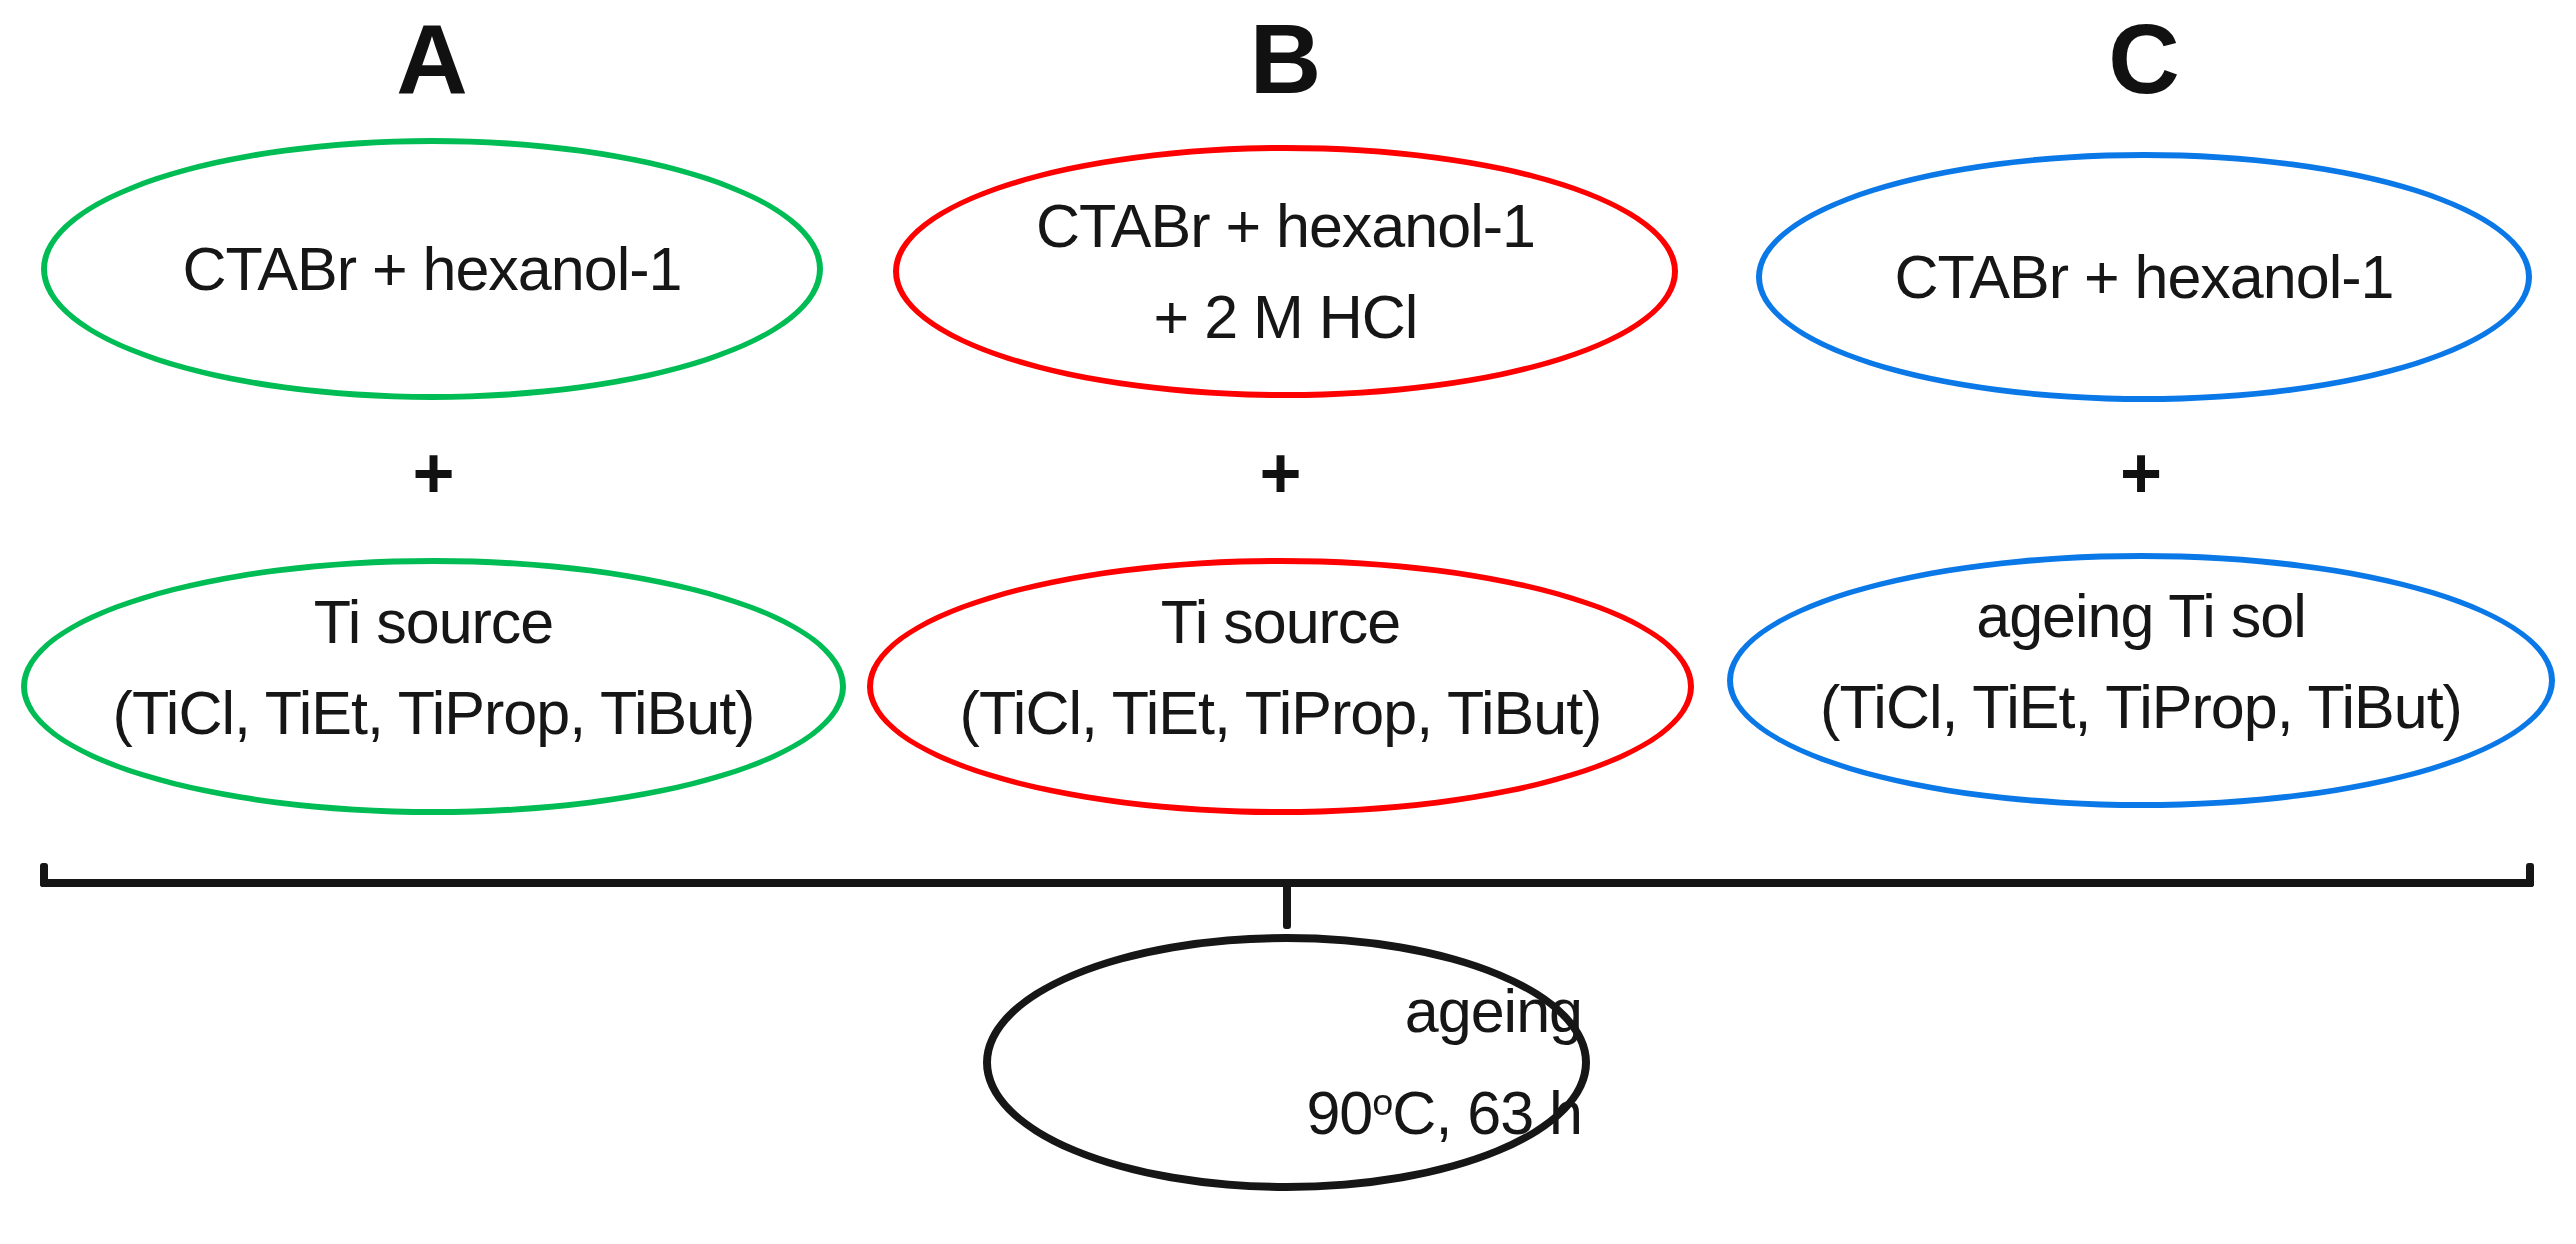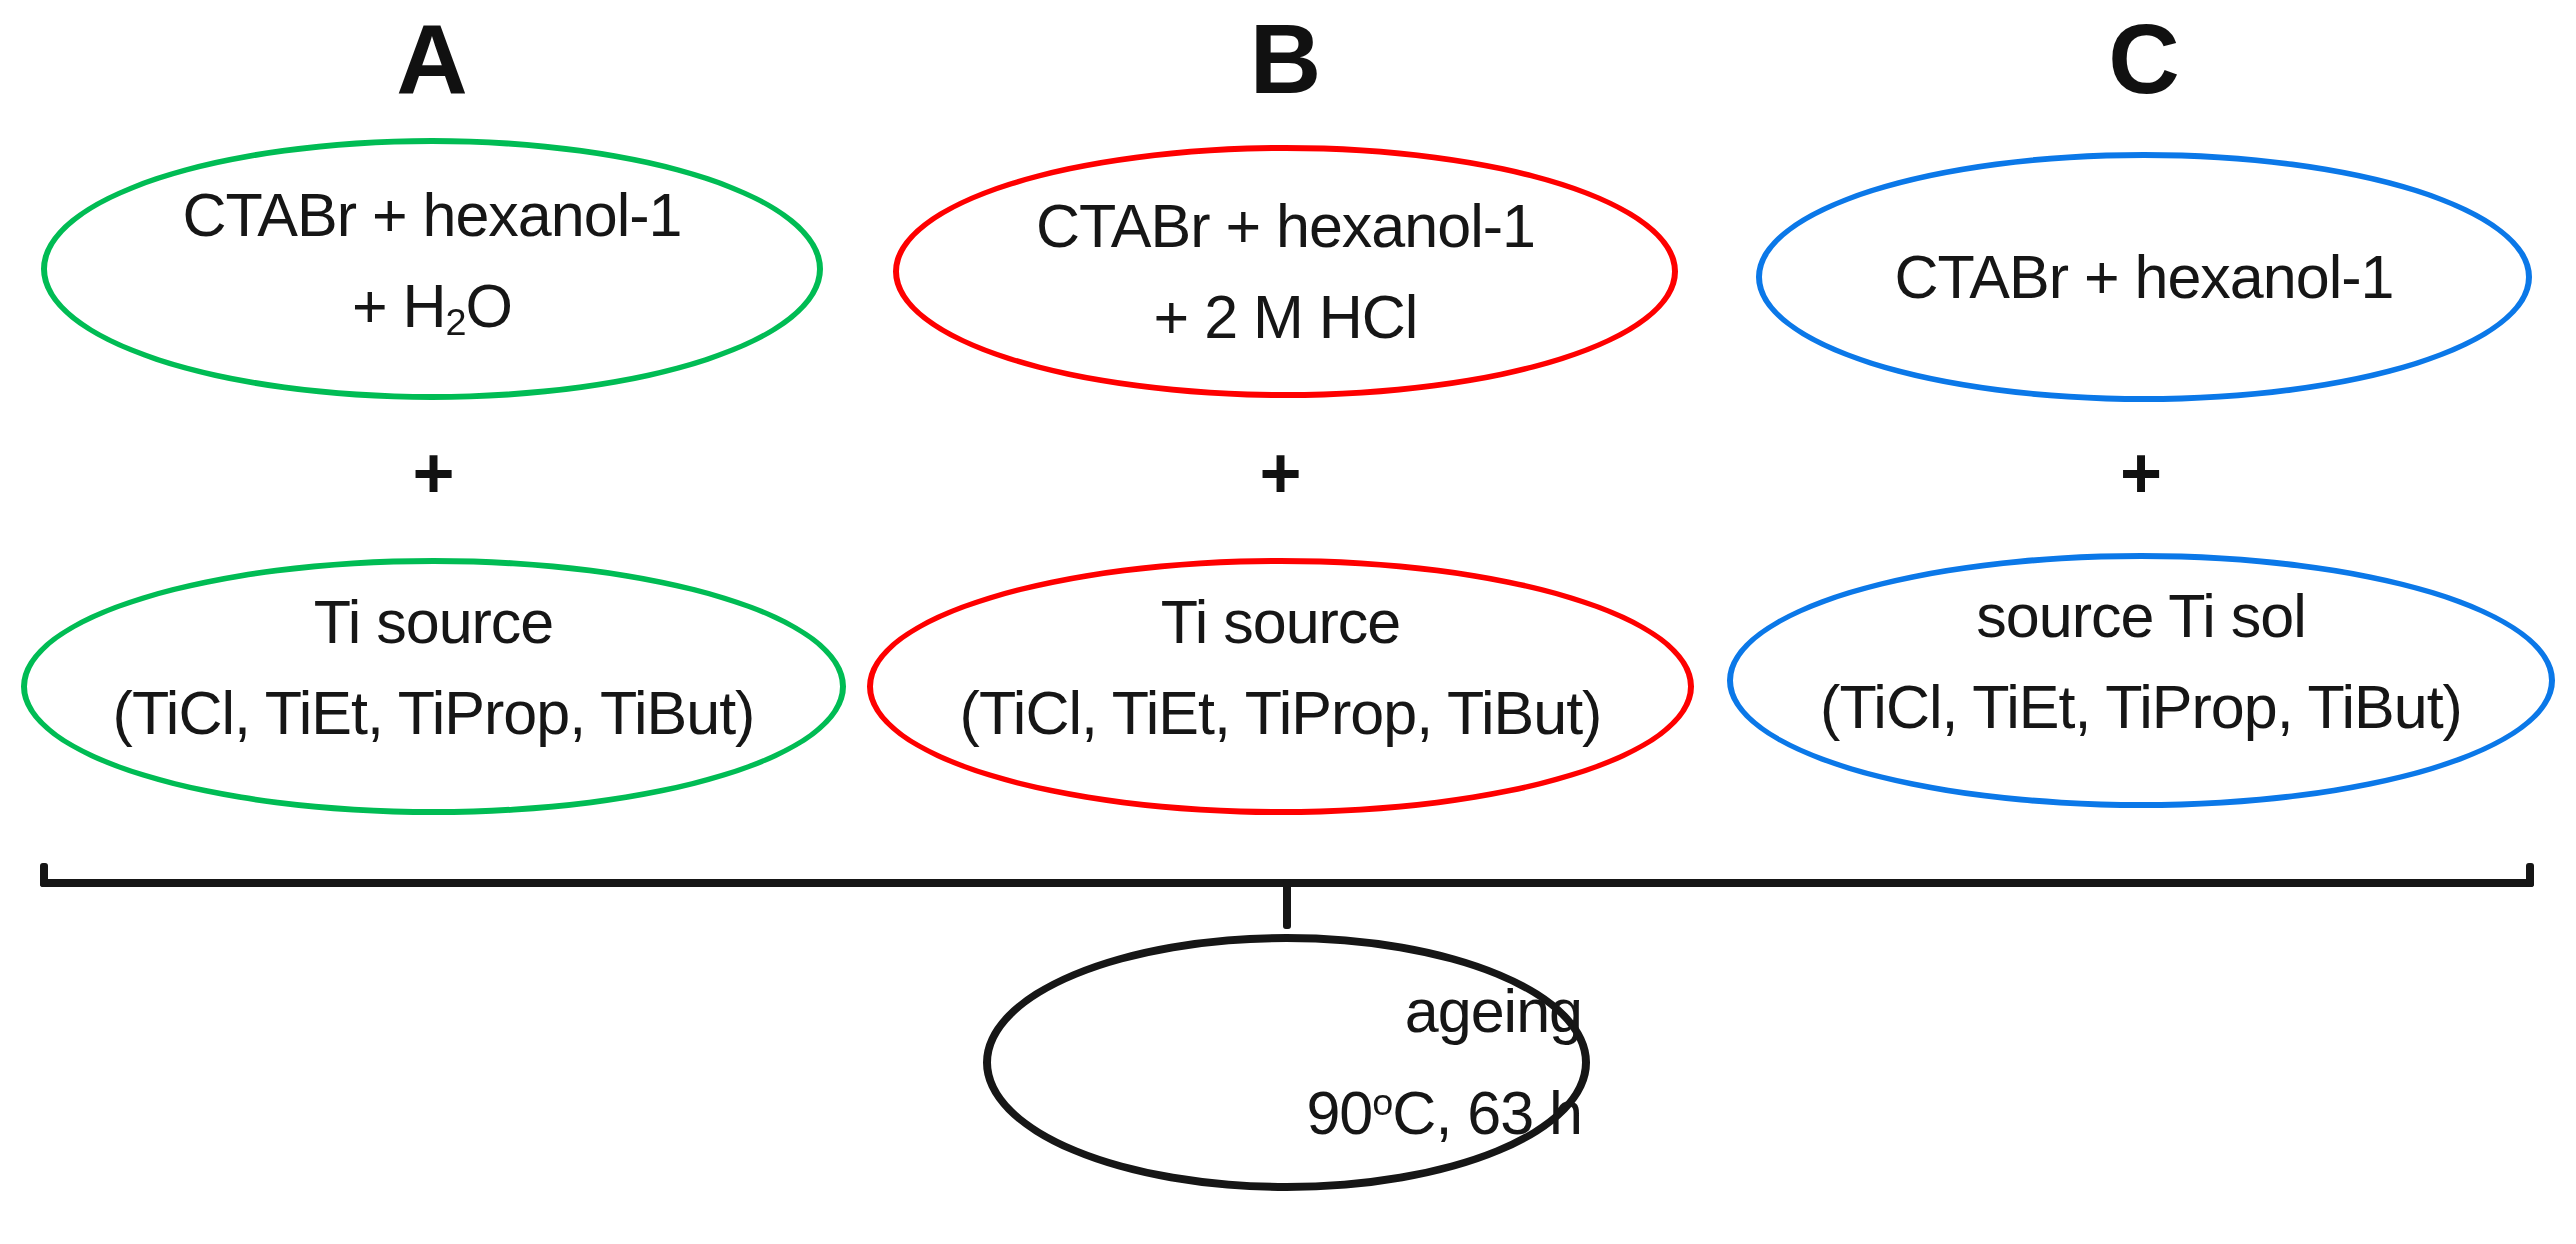--- a/index.html
+++ b/index.html
@@ -54,21 +54,20 @@
 <body>
 
 <div class="canvas">
 
   <div class="col-label lbl-a">A</div>
   <div class="col-label lbl-b">B</div>
   <div class="col-label lbl-c">C</div>
 
   <div class="ellipse e-colored e-a1" style="border-color: rgb(0, 188, 84);">
     <div class="eline">CTABr + hexanol-1</div>
-    <div class="eline"><span>+ H</span><sub>2</sub><span>O</span></div>
   </div>
 
   <div class="ellipse e-colored e-b1" style="border-color: rgb(254, 0, 0);">
     <div class="eline">CTABr + hexanol-1</div>
     <div class="eline">+ 2 M HCl</div>
   </div>
 
   <div class="ellipse e-colored e-c1" style="border-color: rgb(11, 120, 232);">
     <div class="eline">CTABr + hexanol-1</div>
   </div>
@@ -81,21 +80,21 @@
     <div class="eline">Ti source</div>
     <div class="eline">(TiCl, TiEt, TiProp, TiBut)</div>
   </div>
 
   <div class="ellipse e-colored e-b2" style="border-color: rgb(254, 0, 0);">
     <div class="eline">Ti source</div>
     <div class="eline">(TiCl, TiEt, TiProp, TiBut)</div>
   </div>
 
   <div class="ellipse e-colored e-c2" style="border-color: rgb(11, 120, 232);">
-    <div class="eline">source Ti sol</div>
+    <div class="eline">ageing Ti sol</div>
     <div class="eline">(TiCl, TiEt, TiProp, TiBut)</div>
   </div>
 
   <div class="brace-part brace-h"></div>
   <div class="brace-part brace-ltick"></div>
   <div class="brace-part brace-rtick"></div>
   <div class="brace-part brace-ctick"></div>
 
   <div class="ellipse e-ageing">
     <div class="eline">ageing</div>

